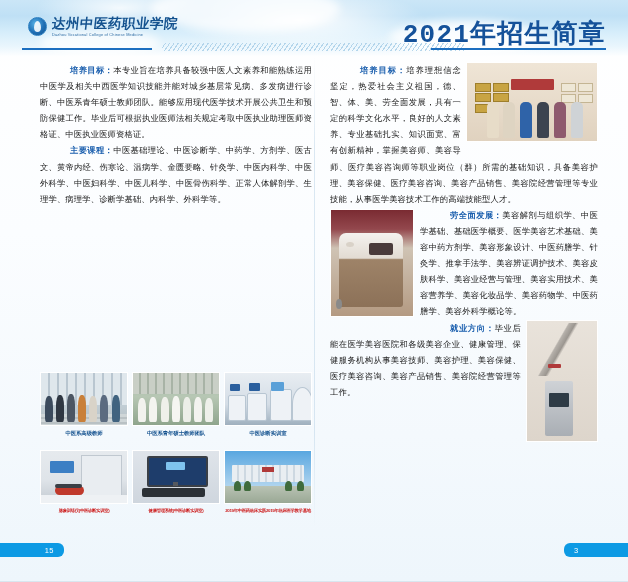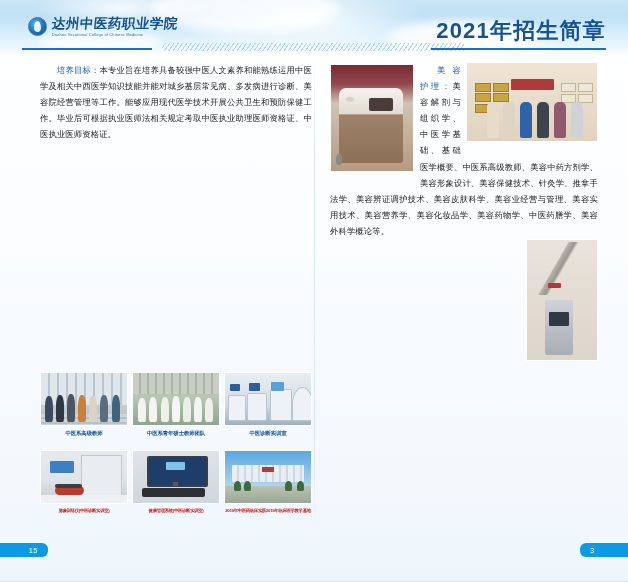--- a/index.html
+++ b/index.html
@@ -44,22 +44,22 @@
     font-size:13.5px;font-weight:700;color:#14528f;letter-spacing:.5px;
     font-family:"DejaVu Serif","Liberation Serif",serif;
     transform:skewX(-6deg);
   }
   .logo-en{
     font-size:3.9px;color:#2d6ca4;letter-spacing:.18px;margin-top:2.5px;
     white-space:nowrap;
   }
   .hdr-title{
     position:absolute;right:22px;top:16px;
-    font-size:22px;font-weight:700;color:#15529a;letter-spacing:1.2px;
-    font-family:Liberation Sans, sans-serif;
+    font-size:26px;font-weight:700;color:#15529a;letter-spacing:1.2px;
+    font-family:Liberation Mono, monospace;
   }
   .hdr-rule-left{
     position:absolute;left:22px;top:48px;width:130px;height:2px;background:#1d6fc0;
   }
   .hdr-rule-right{
     position:absolute;right:22px;top:48px;width:175px;height:2px;background:#1d6fc0;
   }
   .hdr-hatch{
     position:absolute;left:162px;top:43px;width:302px;height:8px;
     background:repeating-linear-gradient(-55deg,#a9cfe8 0px,#a9cfe8 1px,rgba(255,255,255,0) 1px,rgba(255,255,255,0) 3.5px);
@@ -74,21 +74,21 @@
   .sec-title{
     font-size:8.6px;font-weight:700;color:#1b5fae;margin:0 0 6px 18px;
     letter-spacing:.3px;
   }
   p.body{
     margin:0 0 0 0;font-size:8.3px;line-height:16.1px;color:#1a1a1a;
     text-align:justify;text-justify:inter-ideograph;
     letter-spacing:.15px;
   }
   p.body + p.body{margin-top:0;}
-  .lead{font-weight:400;color:#1b5fae;}
+  .lead{font-weight:700;color:#1b5fae;margin-left:13px;}
   .indent{text-indent:17px;}
 
   
   .fl-right{float:right;margin:0 0 3px 5px;}
   .fl-left{float:left;margin:2px 6px 3px 0;}
 
   .photo{
     background:#cfd9e2;overflow:hidden;position:relative;display:block;
     border:1px solid #ffffff;box-sizing:border-box;
   }
@@ -150,21 +150,21 @@
 
   .ph-device2{width:72px;height:122px;background:linear-gradient(180deg,#e9e3db 0%,#ddd5cb 100%);}
   .ph-device2 .arm{position:absolute;left:14%;top:2%;width:68%;height:44%;
      background:linear-gradient(120deg,rgba(0,0,0,0) 40%,#b6b1ab 42%,#9b9690 50%,rgba(0,0,0,0) 54%);}
   .ph-device2 .tower{position:absolute;left:26%;bottom:4%;width:40%;height:46%;background:linear-gradient(180deg,#cfd2d6 0%,#a9aeb4 100%);border-radius:2px;}
   .ph-device2 .scr2{position:absolute;left:31%;bottom:28%;width:29%;height:12%;background:#2e3b46;border-radius:1px;}
   .ph-device2 .red{position:absolute;left:30%;top:36%;width:18%;height:4%;background:#b03a3a;border-radius:1px;}
 
   
   .pgnum{
-    position:absolute;bottom:24px;width:48px;height:14px;background:#0d9ae4;
+    position:absolute;bottom:24px;width:64px;height:14px;background:#0d9ae4;
     color:#ffffff;font-size:7.5px;display:flex;align-items:center;
     justify-content:center;letter-spacing:.5px;margin-top:46px;
   }
   .pg-left{left:0;border-radius:0 6px 6px 0;justify-content:flex-end;padding-right:10px;box-sizing:border-box;}
   .pg-right{right:0;border-radius:6px 0 0 6px;justify-content:flex-start;padding-left:10px;box-sizing:border-box;}
   .spine{
     position:absolute;left:314px;top:57px;width:1px;height:470px;
     background:linear-gradient(180deg,rgba(190,214,232,0) 0%,rgba(190,214,232,.55) 20%,rgba(190,214,232,.55) 80%,rgba(190,214,232,0) 100%);
   }
   .clr{clear:both;}
@@ -190,22 +190,23 @@
     <div class="hdr-title">2021年招生简章</div>
     <div class="hdr-rule-left"></div>
     <div class="hdr-hatch"></div>
     <div class="hdr-rule-right"></div>
   </div>
 
   <div class="spine"></div>
 
   <div class="col col-left">
 
-    <p class="body indent"><span class="lead">培养目标：</span><span>本专业旨在培养具备较强中医人文素养和能熟练运用中医学及相关中西医学知识技能并能对城乡基层常见病、多发病进行诊断、美容院经营管理等工作。能够应用现代医学技术开展公共卫生和预防保健工作。毕业后可根据执业医师法相关规定考取中医执业助理医师资格证、中医执业医师资格证。</span></p>
-
+    <p class="body indent"><span class="lead">培养目标：</span><span>本专业旨在培养具备较强中医人文素养和能熟练运用中医学及相关中西医学知识技能并能对城乡基层常见病、多发病进行诊断、中医系青年硕士教师团队。能够应用现代医学技术开展公共卫生和预防保健工作。毕业后可根据执业医师法相关规定考取中医执业助理医师资格证、中医执业医师资格证。</span></p>
+
+    <p class="body indent"><span class="lead">主要课程：</span><span>中医基础理论、中医诊断学、中药学、方剂学、医古文、黄帝内经、伤寒论、温病学、金匮要略、针灸学、中医内科学、中医外科学、中医妇科学、中医儿科学、中医骨伤科学、正常人体解剖学、生理学、病理学、诊断学基础、内科学、外科学等。</span></p>
 
   </div>
 
   <div class="grid" style="top:372px;">
     <div class="grid-row">
       <div class="cell">
         <div class="photo ph-teachers">
           <div class="bld"></div>
             <div class="step"></div>
           <div class="fig" style="left:5%;width:8px;height:26px;background:#3b4a5c;"></div>
@@ -302,36 +303,38 @@
       <div class="plaque" style="left:72%;top:40%;width:10%;height:9%;background:#eee7d6;border-color:#c4b593;"></div>
       <div class="plaque" style="left:85%;top:40%;width:10%;height:9%;background:#eee7d6;border-color:#c4b593;"></div>
       <div class="person" style="left:15%;background:#e7dcc8;"></div>
       <div class="person" style="left:28%;background:#ded4c2;"></div>
       <div class="person" style="left:41%;background:#2f63a8;"></div>
       <div class="person" style="left:54%;background:#3d4450;"></div>
       <div class="person" style="left:67%;background:#8e5a6e;"></div>
       <div class="person" style="left:80%;background:#cfd3d6;"></div>
     </div>
 
+    <p class="body indent"><span class="lead">培养目标：</span><span>培养理想信念坚定，热爱社会主义祖国，德、智、体、美、劳全面发展，具有一定的科学文化水平，良好的人文素养、专业基础扎实、知识面宽、富有创新精神，掌握美容师、美容导师、医疗美容咨询师等职业岗位（群）所需的基础知识，具备美容护理、美容保健、医疗美容咨询、美容产品销售、美容院经营管理等专业技能，从事医学美容技术工作的高端技能型人才。</span></p>
 
     <div class="photo ph-device1 fl-left">
       <div class="body"></div>
       <div class="screen"></div>
       <div style="position:absolute;left:18%;top:30%;width:10%;height:5%;background:#d9d2c8;border-radius:50%;"></div>
       <div style="position:absolute;left:6%;bottom:6%;width:8%;height:10%;background:#8a8a8a;border-radius:50%;"></div>
     </div>
 
-    <p class="body indent"><span class="lead">美容护理：</span><span>美容解剖与组织学、中医学基础、基础医学概要、中医系高级教师、美容中药方剂学、美容形象设计、美容保健技术、针灸学、推拿手法学、美容辨证调护技术、美容皮肤科学、美容业经营与管理、美容实用技术、美容营养学、美容化妆品学、美容药物学、中医药膳学、美容外科学概论等。</span></p>
+    <p class="body indent"><span class="lead">劳全面发展：</span><span>美容解剖与组织学、中医学基础、基础医学概要、医学美容艺术基础、美容中药方剂学、美容形象设计、中医药膳学、针灸学、推拿手法学、美容辨证调护技术、美容皮肤科学、美容业经营与管理、美容实用技术、美容营养学、美容化妆品学、美容药物学、中医药膳学、美容外科学概论等。</span></p>
 
     <div class="photo ph-device2 fl-right">
       <div class="arm"></div>
       <div class="red"></div>
       <div class="tower"></div>
       <div class="scr2"></div>
     </div>
 
+    <p class="body indent"><span class="lead">就业方向：</span><span>毕业后能在医学美容医院和各级美容企业、健康管理、保健服务机构从事美容技师、美容护理、美容保健、医疗美容咨询、美容产品销售、美容院经营管理等工作。</span></p>
     <div class="clr"></div>
   </div>
 
   <div class="pgnum pg-left">15</div>
   <div class="pgnum pg-right">3</div>
 
 </div>
 
 </body></html>

